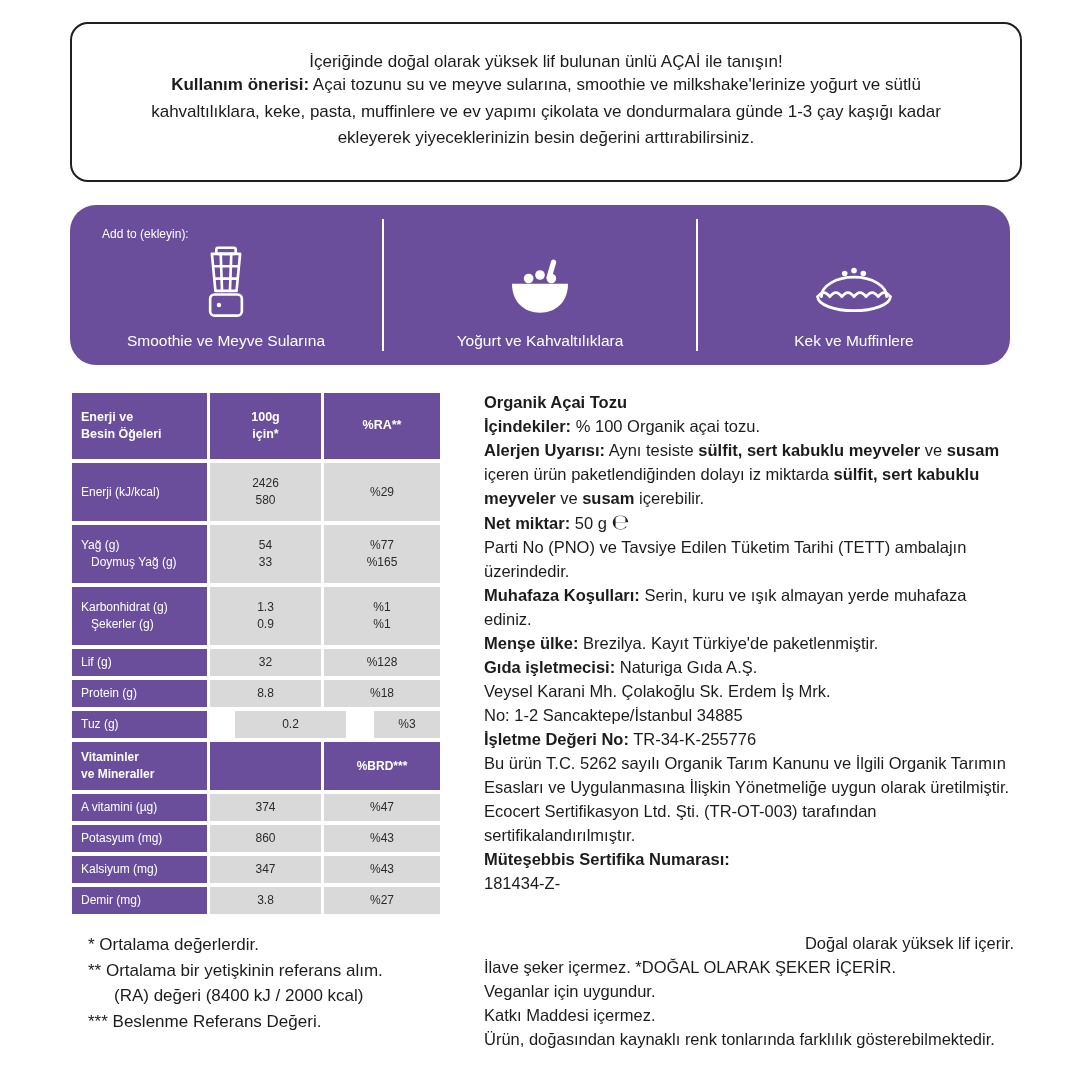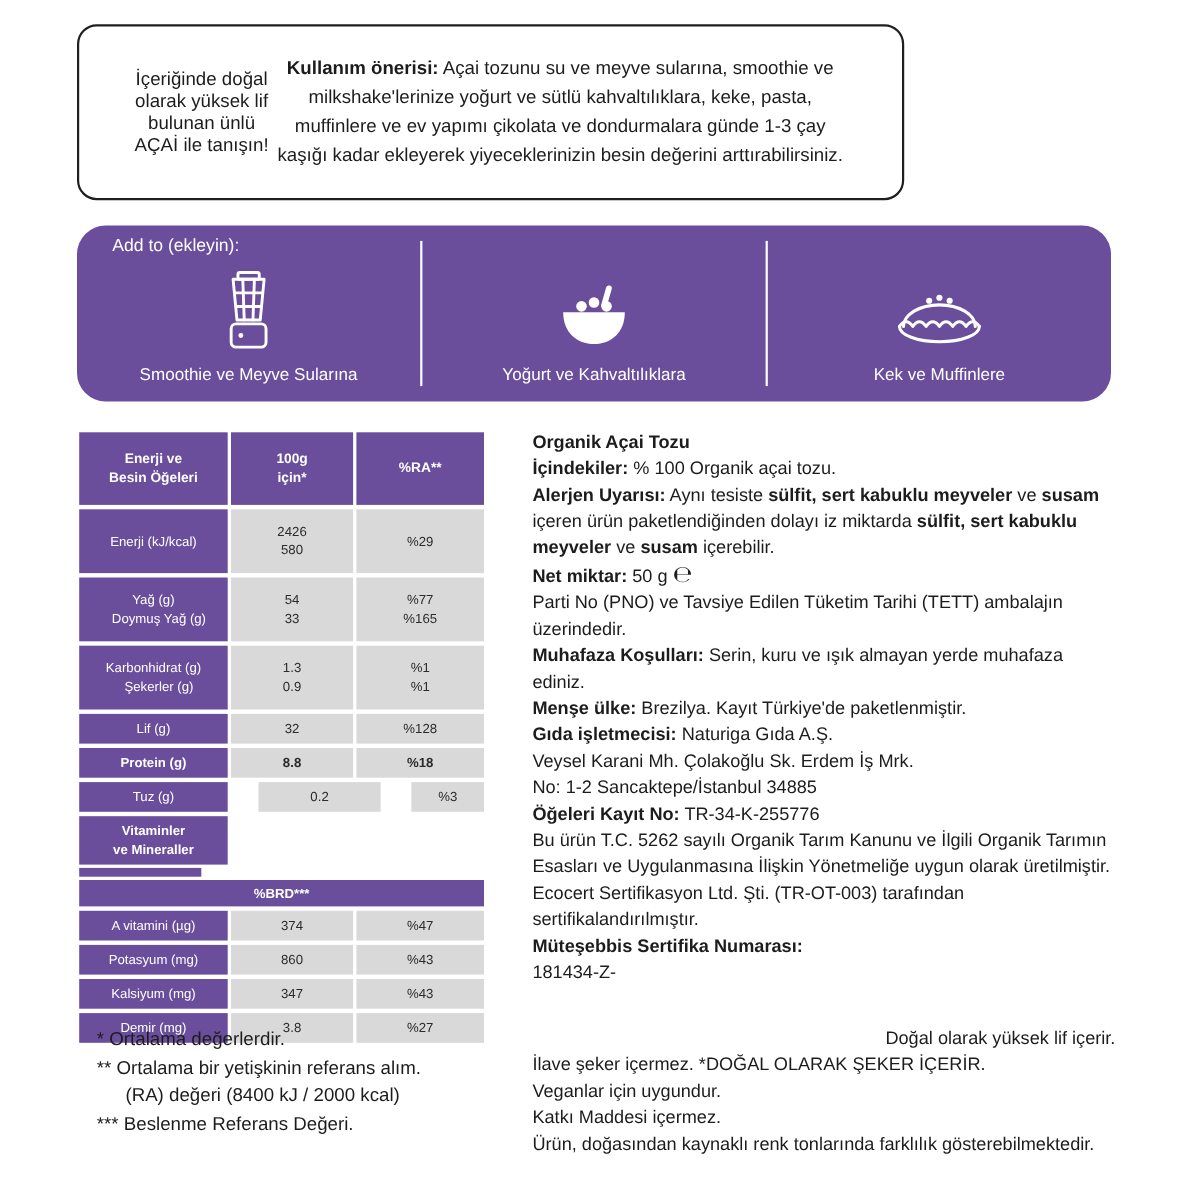--- a/index.html
+++ b/index.html
@@ -9,53 +9,53 @@
   }
   *{box-sizing:border-box;}
   html,body{margin:0;padding:0;}
   body{
     width:1080px;height:1080px;position:relative;background:#ffffff;
     font-family:"Liberation Sans",sans-serif;color:var(--ink);overflow:hidden;
   }
 
   
   .intro-box{
-    position:absolute;left:70px;top:22px;width:752px;height:160px;
+    position:absolute;left:70px;top:22px;width:952px;height:160px;
     border:2px solid #1f1f1f;border-radius:18px;
-    display:flex;flex-direction:row;justify-content:center;align-items:center;
+    display:flex;flex-direction:column;justify-content:center;align-items:center;
     text-align:center;padding:0 48px;
   }
   .intro-headline{font-size:17px;}
   .intro-usage{font-size:17px;line-height:1.55;max-width:852px;}
   .b{font-weight:bold;}
 
   
   .banner{
     position:absolute;left:70px;top:205px;width:940px;height:160px;
     background:var(--purple);border-radius:26px;color:#fff;
   }
-  .banner-title{position:absolute;left:32px;top:10px;font-size:16px;}
+  .banner-title{position:absolute;left:32px;top:22px;font-size:12px;}
   .banner-items{display:flex;width:100%;height:100%;}
   .banner-item{
     flex:1;display:flex;flex-direction:column;align-items:center;
     justify-content:flex-end;padding-bottom:15px;
   }
   .banner-sep{width:2px;background:#fff;align-self:center;height:calc(100% - 28px);}
   .banner-item-icon{margin-bottom:12px;display:flex;align-items:flex-end;height:82px;}
   .banner-item-label{font-size:15.5px;}
 
   
   .nutrition{
     position:absolute;left:72px;top:393px;width:368px;
     display:flex;flex-direction:column;gap:4px;
   }
   .trow{display:flex;gap:3px;}
   .tcell{display:flex;flex-direction:column;justify-content:center;}
   .tcell div{white-space:pre-wrap;}
-  .c1{width:135px;padding:5px 9px;font-size:12px;line-height:1.4;text-align:center;}
+  .c1{width:135px;padding:5px 9px;font-size:12px;line-height:1.4;text-align:left;}
   .c2{width:111px;padding:4px 2px;font-size:12px;line-height:1.4;align-items:center;text-align:center;}
   .c3{flex:1;padding:4px 2px;font-size:12px;line-height:1.4;align-items:center;text-align:center;}
   .purple{background:var(--purple);color:#fff;}
   .gray{background:var(--gray);color:#2b2b2b;}
   .bold{font-weight:bold;}
   .header-row .tcell{min-height:66px;font-weight:bold;font-size:12.5px;}
 
   
   .footnotes{position:absolute;left:88px;top:932px;font-size:17px;line-height:1.5;}
   .fn.indent{padding-left:26px;}
@@ -184,41 +184,41 @@
       </div><div class="trow" style="min-height: 27px;">
         <div class="tcell c1 purple">
           <div>Lif (g)</div>
         </div>
         <div class="tcell c2 gray">
           <div>32</div>
         </div>
         <div class="tcell c3 gray">
           <div>%128</div>
         </div>
-      </div><div class="trow" style="min-height: 27px; font-weight: bold;">
+      </div><div class="trow" style="min-height: 27px;">
         <div class="tcell c1 purple">
           <div>Protein (g)</div>
         </div>
         <div class="tcell c2 gray">
           <div>8.8</div>
         </div>
         <div class="tcell c3 gray">
           <div>%18</div>
         </div>
       </div><div class="trow" style="min-height: 27px; gap: 28px;">
         <div class="tcell c1 purple">
           <div>Tuz (g)</div>
         </div>
         <div class="tcell c2 gray">
           <div>0.2</div>
         </div>
         <div class="tcell c3 gray">
           <div>%3</div>
         </div>
-      </div><div class="trow" style="min-height: 48px; flex-direction: column;">
+      </div><div class="trow" style="min-height: 48px;">
         <div class="tcell c1 purple bold">
           <div>Vitaminler</div>
           <div>ve Mineraller</div>
         </div>
         <div class="tcell c2 purple"></div>
         <div class="tcell c3 purple bold">
           <div>%BRD***</div>
         </div>
       </div><div class="trow" style="min-height: 27px;">
         <div class="tcell c1 purple">
@@ -274,21 +274,21 @@
     <p class="info-p"><span class="b">Organik Açai Tozu</span></p>
     <p class="info-p"><span class="b">İçindekiler:</span><span> % 100 Organik açai tozu.</span></p>
     <p class="info-p"><span class="b">Alerjen Uyarısı:</span><span> Aynı tesiste </span><span class="b">sülfit, sert kabuklu meyveler</span><span> ve </span><span class="b">susam</span><span> içeren ürün paketlendiğinden dolayı iz miktarda </span><span class="b">sülfit, sert kabuklu meyveler</span><span> ve </span><span class="b">susam</span><span> içerebilir.</span></p>
     <p class="info-p"><span class="b">Net miktar:</span><span> 50 g </span><span class="esign">℮</span></p>
     <p class="info-p"><span>Parti No (PNO) ve Tavsiye Edilen Tüketim Tarihi (TETT) ambalajın üzerindedir.</span></p>
     <p class="info-p"><span class="b">Muhafaza Koşulları:</span><span> Serin, kuru ve ışık almayan yerde muhafaza ediniz.</span></p>
     <p class="info-p"><span class="b">Menşe ülke:</span><span> Brezilya. Kayıt Türkiye'de paketlenmiştir.</span></p>
     <p class="info-p"><span class="b">Gıda işletmecisi:</span><span> Naturiga Gıda A.Ş.</span></p>
     <p class="info-p"><span>Veysel Karani Mh. Çolakoğlu Sk. Erdem İş Mrk.</span></p>
     <p class="info-p"><span>No: 1-2 Sancaktepe/İstanbul 34885</span></p>
-    <p class="info-p"><span class="b">Öğeleri Kayıt No:</span><span> TR-34-K-255776</span></p>
+    <p class="info-p"><span class="b">İşletme Değeri No:</span><span> TR-34-K-255776</span></p>
     <p class="info-p"><span>Bu ürün T.C. 5262 sayılı Organik Tarım Kanunu ve İlgili Organik Tarımın Esasları ve Uygulanmasına İlişkin Yönetmeliğe uygun olarak üretilmiştir. Ecocert Sertifikasyon Ltd. Şti. (TR-OT-003) tarafından sertifikalandırılmıştır.</span></p>
     <p class="info-p"><span class="b">Müteşebbis Sertifika Numarası:</span></p>
     <p class="info-p"><span>181434-Z-</span></p>
     <p class="info-p gap"><span>Doğal olarak yüksek lif içerir.</span></p>
     <p class="info-p"><span>İlave şeker içermez. *DOĞAL OLARAK ŞEKER İÇERİR.</span></p>
     <p class="info-p"><span>Veganlar için uygundur.</span></p>
     <p class="info-p"><span>Katkı Maddesi içermez.</span></p>
     <p class="info-p"><span>Ürün, doğasından kaynaklı renk tonlarında farklılık gösterebilmektedir.</span></p>
   </div>
 

